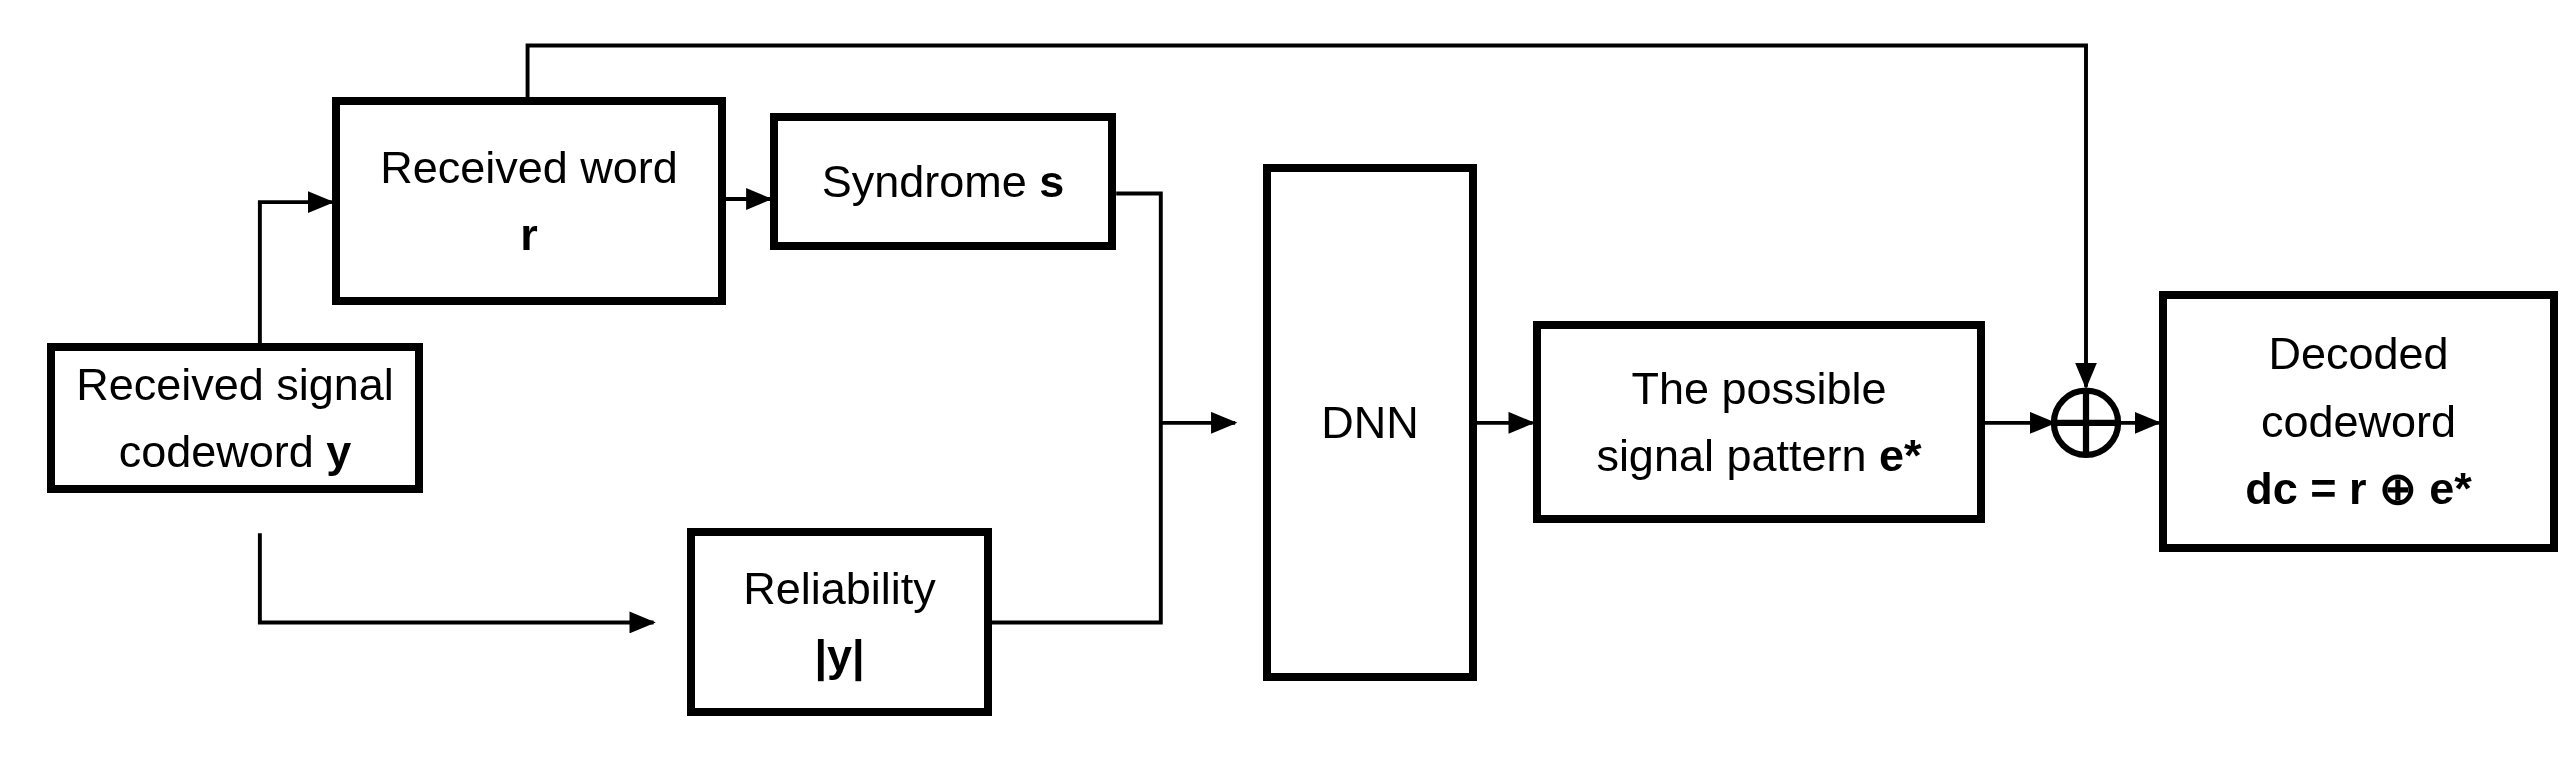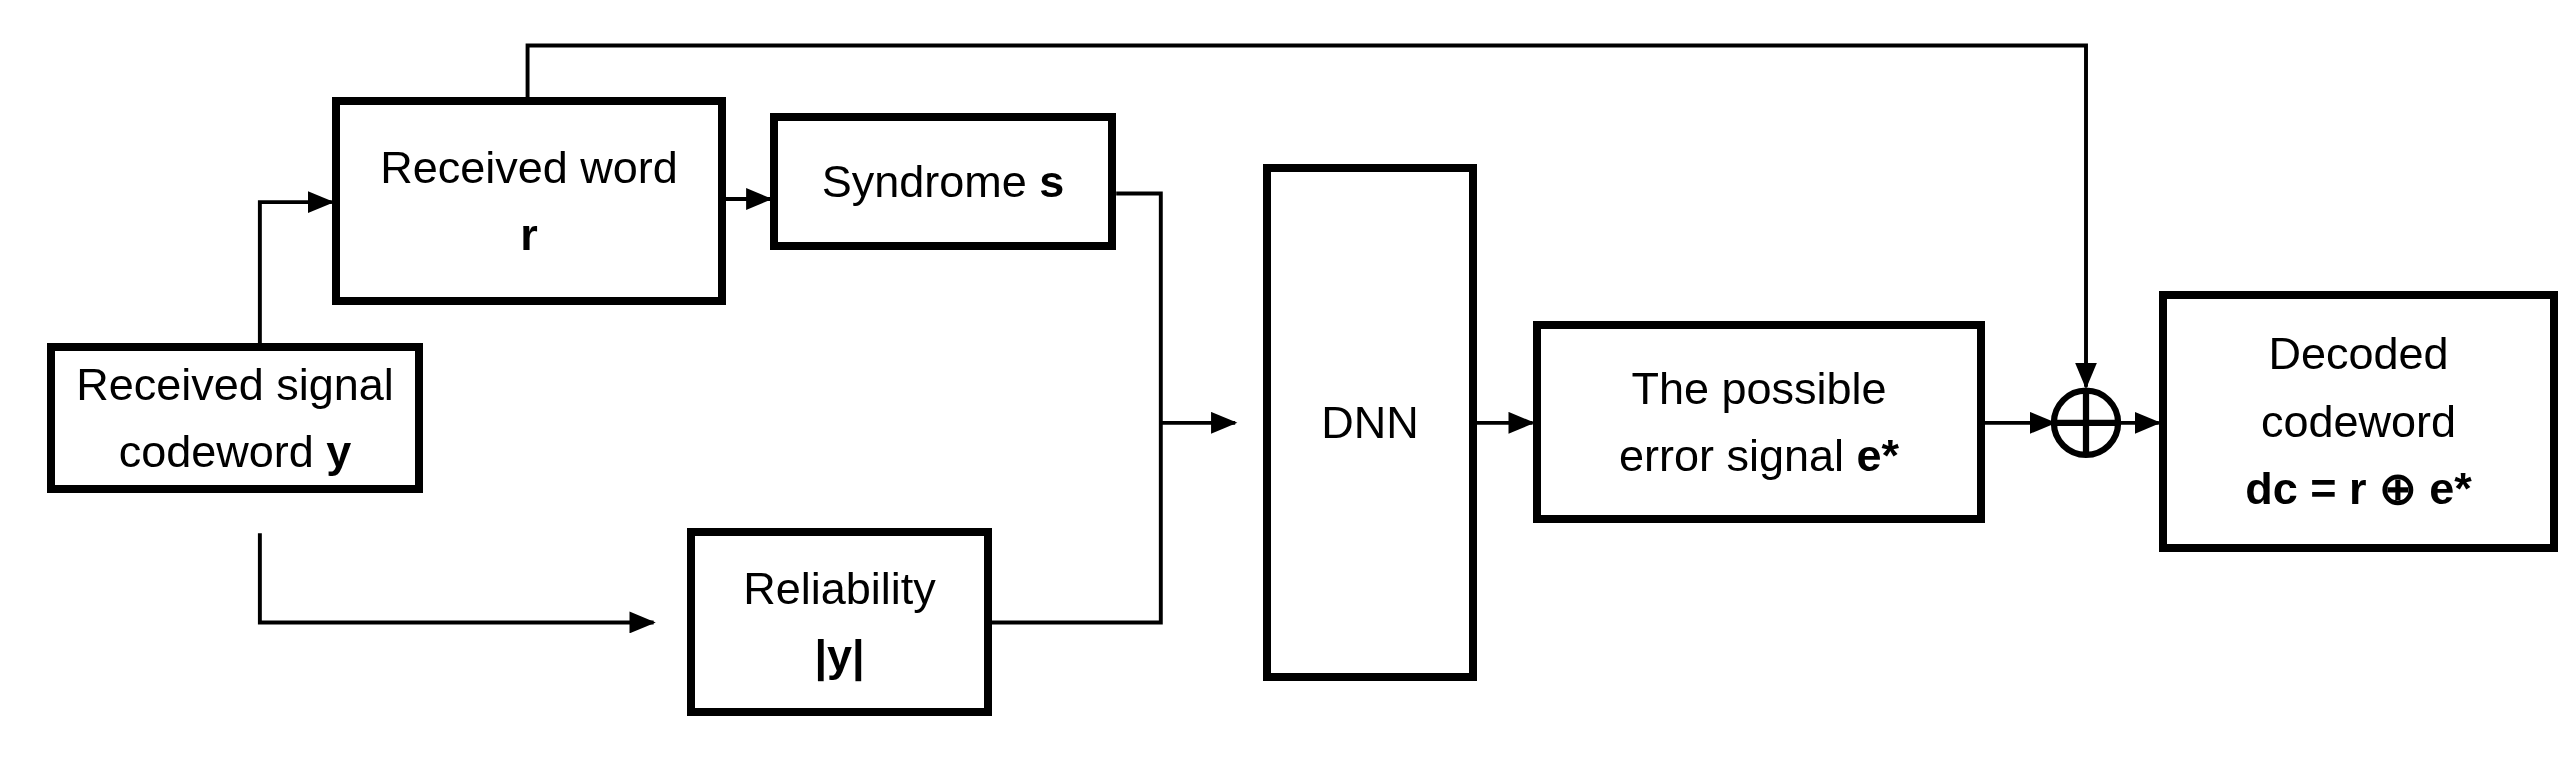--- a/index.html
+++ b/index.html
@@ -86,21 +86,21 @@
     <div><span>Reliability</span></div>
     <div><b>|y|</b></div>
   </div>
 
   <div class="box" style="left:1235px;top:164px;width:214px;height:517px;margin-left:28px;">
     <div><span>DNN</span></div>
   </div>
 
   <div class="box" style="left:1533px;top:321px;width:452px;height:202px;">
     <div><span>The possible</span></div>
-    <div><span>error signal </span><b>e*</b></div>
+    <div><span>signal pattern </span><b>e*</b></div>
   </div>
 
   <div class="box" style="left:2159px;top:291px;width:399px;height:261px;">
     <div><span>Decoded</span></div>
     <div><span>codeword</span></div>
     <div><b>dc = r ⊕ e*</b></div>
   </div>
 
 </div>
 

